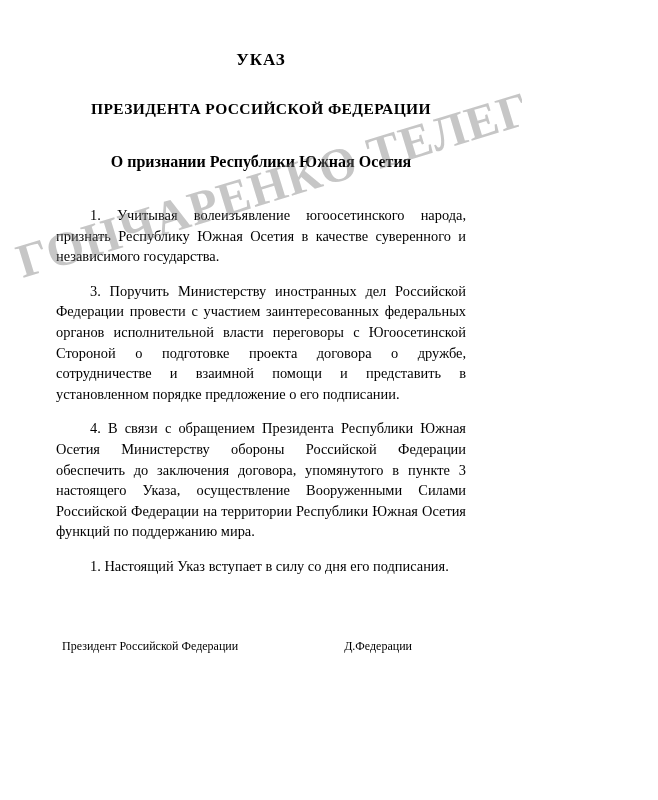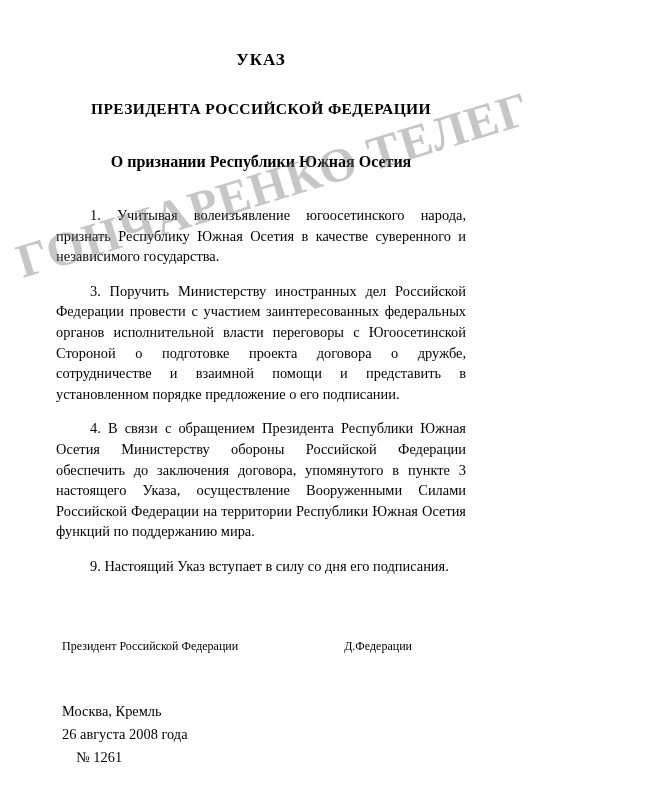--- a/index.html
+++ b/index.html
@@ -109,29 +109,24 @@
   <div class="doc-title">УКАЗ</div>
 
   <div class="doc-subtitle">ПРЕЗИДЕНТА РОССИЙСКОЙ ФЕДЕРАЦИИ</div>
 
   <div class="doc-heading">О признании Республики Южная Осетия</div>
 
   <div class="body-block">
     <p class="para">1. Учитывая волеизъявление югоосетинского народа, признать Республику Южная Осетия в качестве суверенного и независимого государства.</p>
     <p class="para">3. Поручить Министерству иностранных дел Российской Федерации провести с участием заинтересованных федеральных органов исполнительной власти переговоры с Югоосетинской Стороной о подготовке проекта договора о дружбе, сотрудничестве и взаимной помощи и представить в установленном порядке предложение о его подписании.</p>
     <p class="para">4. В связи с обращением Президента Республики Южная Осетия Министерству обороны Российской Федерации обеспечить до заключения договора, упомянутого в пункте 3 настоящего Указа, осуществление Вооруженными Силами Российской Федерации на территории Республики Южная Осетия функций по поддержанию мира.</p>
-    <p class="para">9. Настоящий Указ вступает в силу со дня его подписания.</p>
+    <p class="para">1. Настоящий Указ вступает в силу со дня его подписания.</p>
   </div>
 
   <div class="signature-row">
     <span class="sig-left">Президент Российской Федерации</span>
     <span class="sig-right">Д.Федерации</span>
   </div>
 
-  <div class="place-block">
-    <div class="place-line">Москва, Кремль</div>
-    <div class="place-line">26 августа 2008 года</div>
-    <div class="place-line place-number">№ 1261</div>
-  </div>
 
   <div class="watermark">ГОНЧАРЕНКО ТЕЛЕГРАМ</div>
 
 </div>
 
 </body></html>

